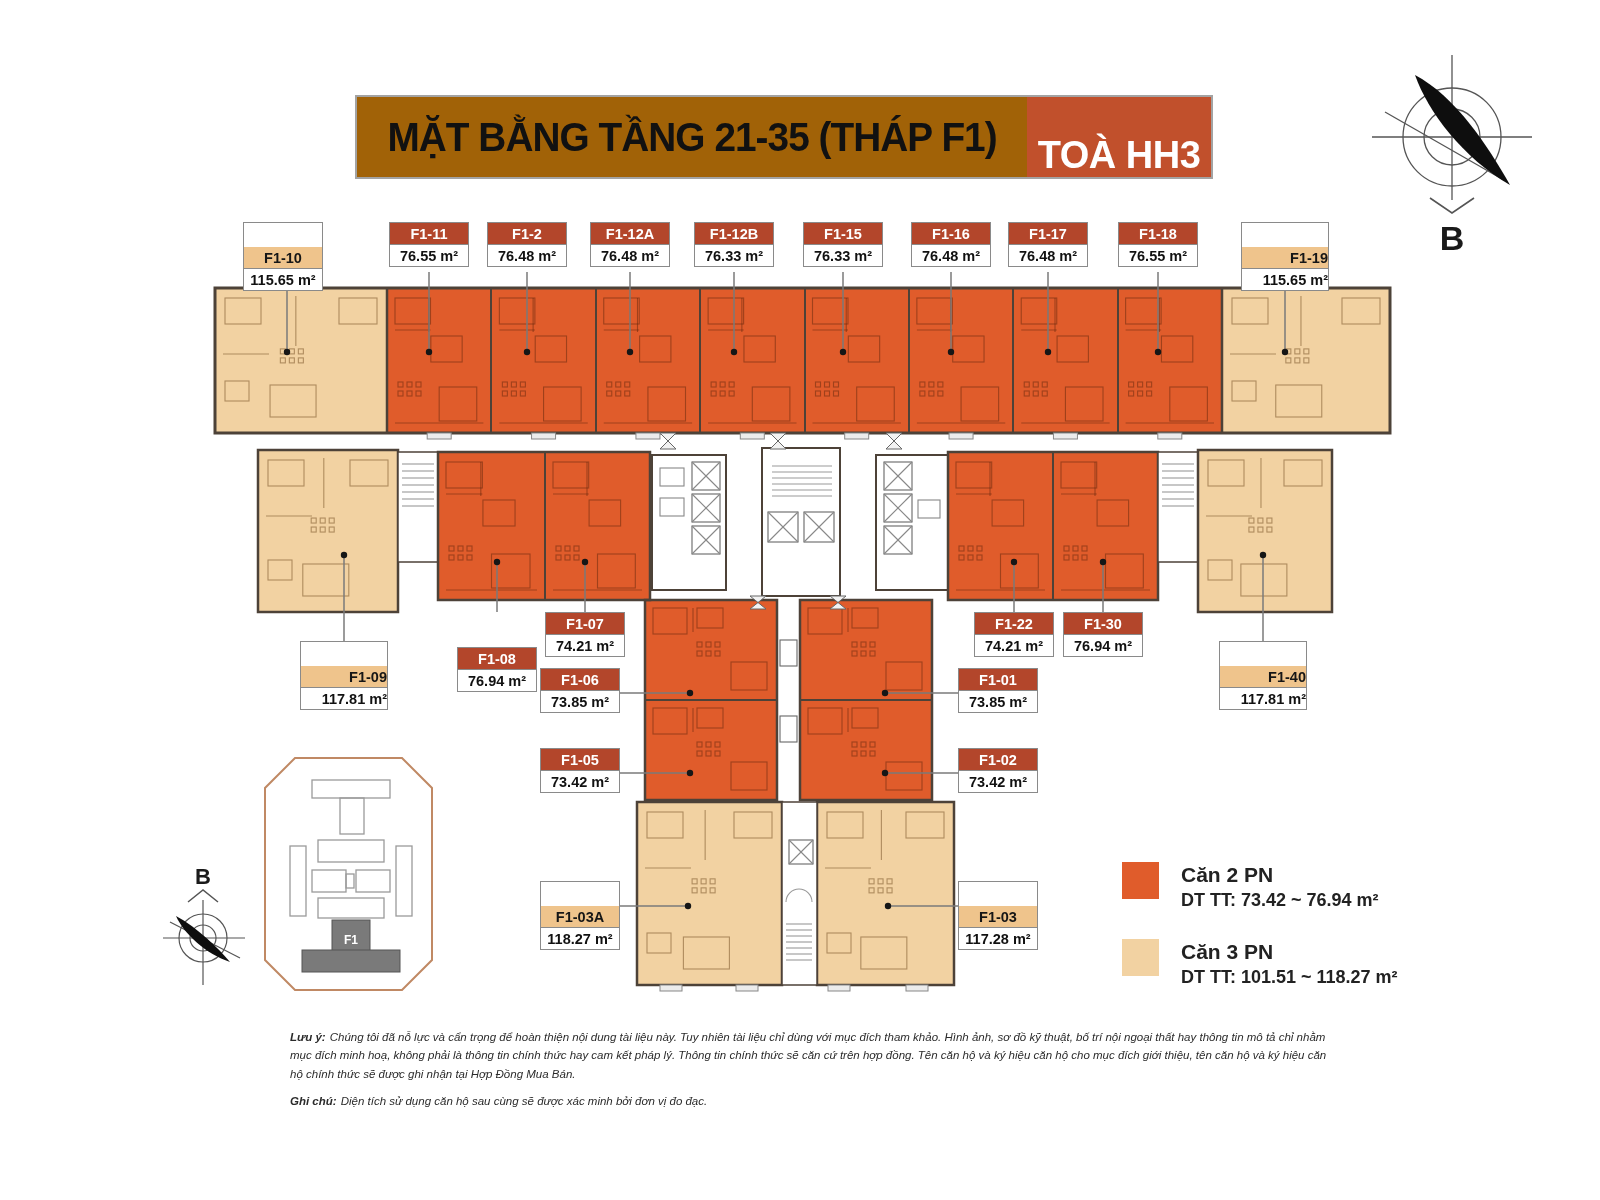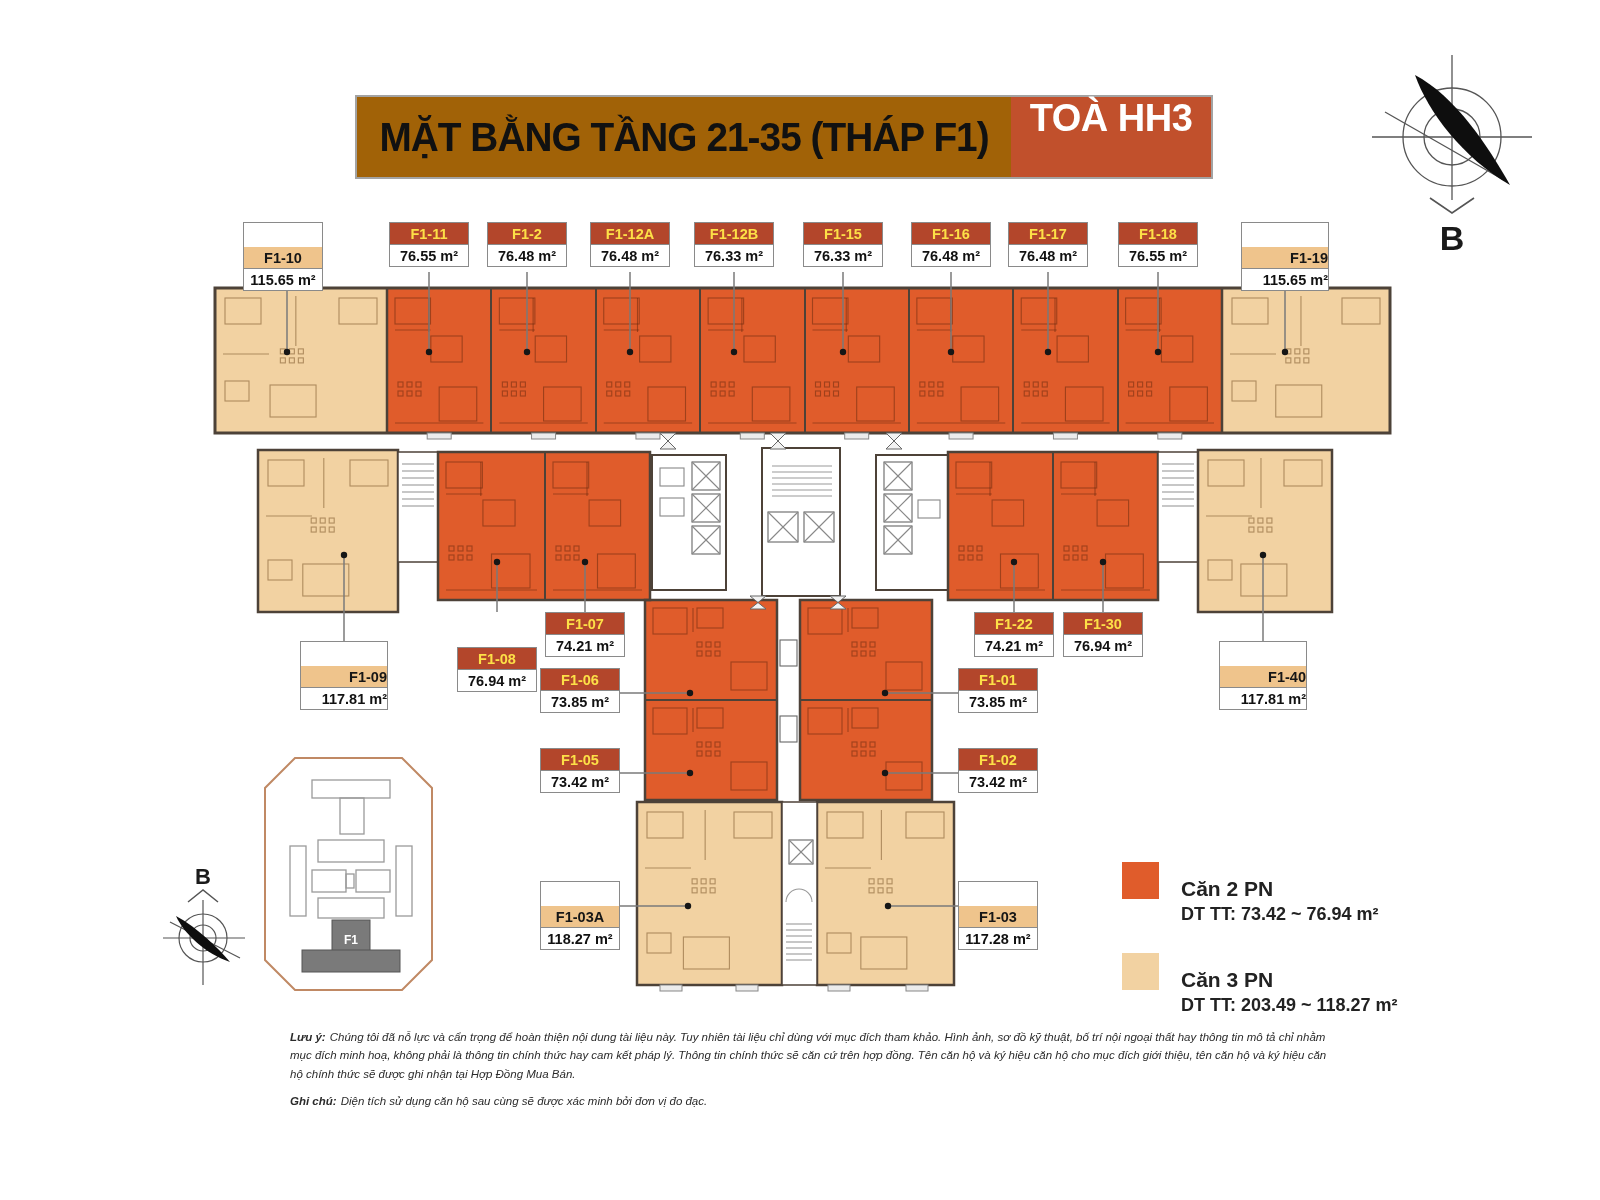--- a/index.html
+++ b/index.html
@@ -3,36 +3,36 @@
 <meta charset="utf-8">
 <style>
   html,body{margin:0;padding:0;background:#fff;}
   body{width:1600px;height:1200px;position:relative;overflow:hidden;
        font-family:"Liberation Sans","DejaVu Sans",sans-serif;color:#111;}
   
   .titlebar{position:absolute;left:355px;top:95px;width:858px;height:84px;
             border:2px solid #a3a3a3;background:#a16207;display:flex;box-sizing:border-box;}
   .title-main{flex:1;display:flex;align-items:center;justify-content:center;}
   .title-main span{font-weight:800;font-size:40px;letter-spacing:-1px;transform:scaleX(.97);white-space:nowrap;}
-  .title-tower{width:200px;background:#C1502C;display:flex;align-items:flex-start;justify-content:center;}
+  .title-tower{width:184px;background:#C1502C;display:flex;align-items:flex-end;justify-content:center;}
   .title-tower span{color:#fff;font-weight:800;font-size:38px;letter-spacing:-.5px;}
   
   .ulabel{position:absolute;width:80px;border:1.5px solid #8a8a8a;background:#fff;
           text-align:center;font-weight:700;box-sizing:border-box;z-index:5;}
-  .ulabel .hd{background:#B3462B;color:#fde047;font-size:14.5px;padding:3px 0 2px;border-bottom:1.5px solid #8a8a8a;}
+  .ulabel .hd{background:#B3462B;color:#ffffff;font-size:14.5px;padding:3px 0 2px;border-bottom:1.5px solid #8a8a8a;}
   .ulabel.tan .hd{background:#EFC48C;color:#161616;margin-top:24px;}
   .ulabel .bd{font-size:14.5px;color:#111;padding:3px 0 2px;background:#fff;}
   .w88{width:88px;text-align:right;}
   
   .legend{position:absolute;left:1122px;top:862px;width:330px;z-index:5;}
   .lrow{display:flex;align-items:flex-start;margin-bottom:26px;}
   .sw{width:37px;height:37px;margin-right:22px;flex:none;}
   .sw0{background:#E05C2B;}
   .sw1{background:#F2D2A2;}
-  .ltxt .lname{font-size:21px;font-weight:700;color:#222;line-height:1.25;margin-top:14px;}
+  .ltxt .lname{font-size:21px;font-weight:700;color:#222;line-height:1.25;}
   .ltxt .ldetail{font-size:18px;font-weight:700;color:#222;line-height:1.35;}
   
   .notes{position:absolute;left:290px;top:1028px;width:1048px;z-index:5;
          font-size:11.5px;font-style:italic;color:#2b2b2b;line-height:1.6;}
   .notes p{margin:0 0 9px 0;}
   .notes .pre{font-weight:700;margin-right:4px;}
   svg{position:absolute;left:0;top:0;}
 </style>
 </head>
 <body>
@@ -622,21 +622,21 @@
     <div class="sw sw0"></div>
     <div class="ltxt">
       <div class="lname">Căn 2 PN</div>
       <div class="ldetail">DT TT: 73.42 ~ 76.94 m²</div>
     </div>
   </div>
   <div class="lrow">
     <div class="sw sw1"></div>
     <div class="ltxt">
       <div class="lname">Căn 3 PN</div>
-      <div class="ldetail">DT TT:  203.49 ~ 118.27 m²</div>
+      <div class="ldetail">DT TT:  101.51 ~ 118.27 m²</div>
     </div>
   </div>
 </div>
 
 <div class="notes">
   <p><span class="pre">Lưu ý:</span><span>Chúng tôi đã nỗ lực và cẩn trọng để hoàn thiện nội dung tài liệu này. Tuy nhiên tài liệu chỉ dùng với mục đích tham khảo. Hình ảnh, sơ đồ kỹ thuật, bố trí nội ngoại thất hay thông tin mô tả chỉ nhằm mục đích minh hoạ, không phải là thông tin chính thức hay cam kết pháp lý. Thông tin chính thức sẽ căn cứ trên hợp đồng. Tên căn hộ và ký hiệu căn hộ cho mục đích giới thiệu, tên căn hộ và ký hiệu căn hộ chính thức sẽ được ghi nhận tại Hợp Đồng Mua Bán.</span></p>
   <p><span class="pre">Ghi chú:</span><span>Diện tích sử dụng căn hộ sau cùng sẽ được xác minh bởi đơn vị đo đạc.</span></p>
 </div>
 
 </body></html>

